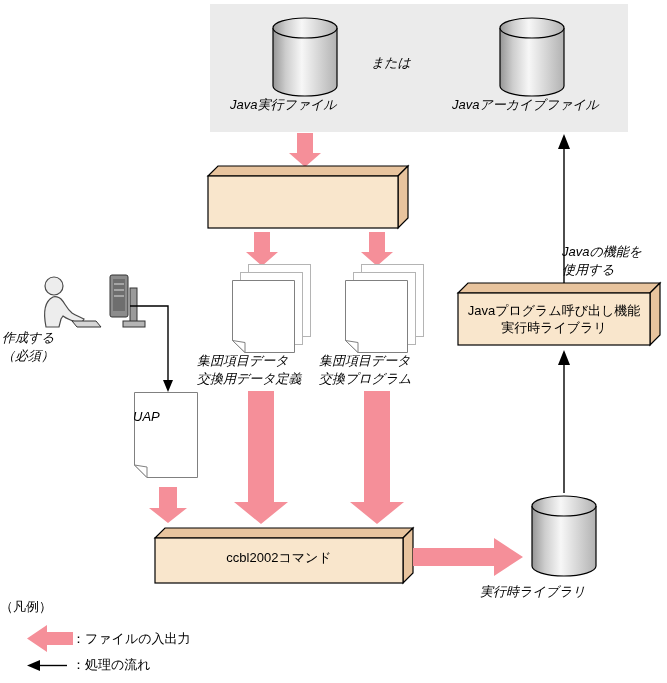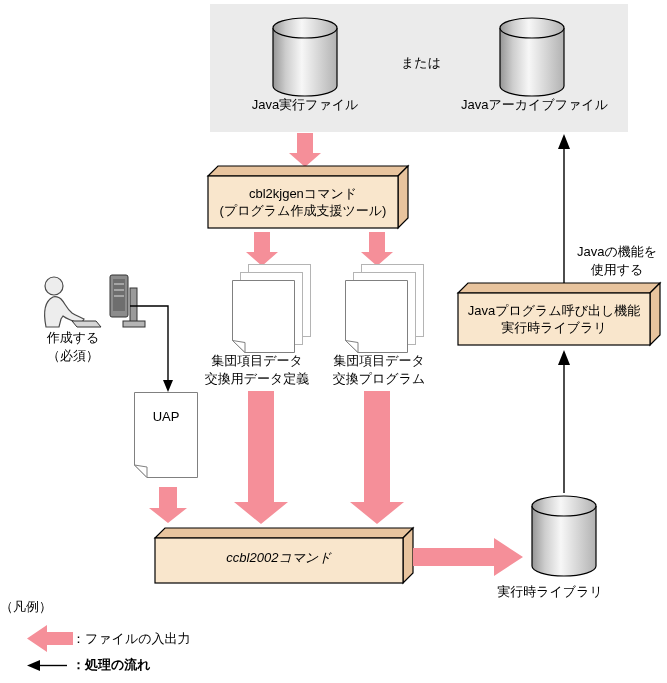--- a/index.html
+++ b/index.html
@@ -4,21 +4,21 @@
 <style>
   * { margin:0; padding:0; box-sizing:border-box; }
   html,body { background:#fff; }
   .canvas {
     position:relative; width:667px; height:683px; background:#fff;
     font-family:"Liberation Sans","DejaVu Sans",sans-serif;
     font-size:13px; color:#000; overflow:hidden;
   }
   .abs { position:absolute; }
   .lbl { position:absolute; white-space:nowrap; line-height:18px; }
-  .ctr { text-align:center; }
+  .ctr { text-align:left;font-style:italic; }
   .boxlbl {
     position:absolute; display:flex; flex-direction:column;
     justify-content:center; align-items:center; line-height:17px;
     white-space:nowrap; text-align:center;
   }
   svg { display:block; overflow:visible; }
   .panel { position:absolute; background:var(--panel_gray,#EBEBEB); }
   .pinkf { fill:var(--pink,#F58F99); }
   .face  { fill:var(--box_face,#F9E6CC); stroke:#000; stroke-width:1.2; }
   .side  { fill:var(--box_side,#E8C49E); stroke:#000; stroke-width:1.2; }
@@ -64,24 +64,20 @@
 
   <svg class="abs" style="left:289px;top:133px;" width="32" height="34">
     <path class="pinkf" d="M8,0 H24 V20 H32 L16,34 L0,20 H8 Z"></path>
   </svg>
 
   <svg class="abs" style="left:207px;top:165px;" width="202" height="64">
     <polygon class="side" points="1,11 11,1 201,1 191,11"></polygon>
     <polygon class="side" points="191,11 201,1 201,53 191,63"></polygon>
     <rect class="face" x="1" y="11" width="190" height="52"></rect>
   </svg>
-  <div class="boxlbl" style="left:208px;top:176px;width:190px;height:52px;">
-    <span>cbl2kjgenコマンド</span>
-    <span>(プログラム作成支援ツール)</span>
-  </div>
 
   <svg class="abs" style="left:246px;top:232px;" width="32" height="34">
     <path class="pinkf" d="M8,0 H24 V20 H32 L16,34 L0,20 H8 Z"></path>
   </svg>
   <svg class="abs" style="left:361px;top:232px;" width="32" height="34">
     <path class="pinkf" d="M8,0 H24 V20 H32 L16,34 L0,20 H8 Z"></path>
   </svg>
 
   <svg class="abs" style="left:231px;top:264px;" width="82" height="92">
     <rect class="pgb" x="17.5" y="0.5" width="62" height="72"></rect>
@@ -143,21 +139,21 @@
   </svg>
   <svg class="abs" style="left:350px;top:391px;" width="54" height="133">
     <path class="pinkf" d="M14,0 H40 V111 H54 L27,133 L0,111 H14 Z"></path>
   </svg>
 
   <svg class="abs" style="left:154px;top:528px;" width="260" height="57">
     <polygon class="side" points="1,10 11,0 259,0 249,10"></polygon>
     <polygon class="side" points="249,10 259,0 259,45 249,55"></polygon>
     <rect class="face" x="1" y="10" width="248" height="45"></rect>
   </svg>
-  <div class="boxlbl" style="left:155px;top:538px;width:248px;height:38px;font-style:italic;">ccbl2002コマンド</div>
+  <div class="boxlbl" style="left:155px;top:538px;width:248px;height:38px;">ccbl2002コマンド</div>
 
   <svg class="abs" style="left:413px;top:538px;" width="110" height="38">
     <path class="pinkf" d="M0,10 H81 V0 L110,19 L81,38 V28 H0 Z"></path>
   </svg>
 
   <svg class="abs" style="left:530px;top:494px;" width="68" height="84">
     <path class="cylo" d="M2,12 v60 a32,10 0 0 0 64,0 v-60" fill="url(#cylGrad)"></path>
     <ellipse class="cylo" cx="34" cy="12" rx="32" ry="10" fill="url(#cylGrad)"></ellipse>
   </svg>
   <div class="lbl ctr" style="left:480px;top:583px;width:140px;">実行時ライブラリ</div>
@@ -191,15 +187,15 @@
 
   <svg class="abs" style="left:27px;top:625px;" width="46" height="27">
     <path class="pinkf" d="M46,7 V20 H20 V27 L0,13.5 L20,0 V7 Z"></path>
   </svg>
   <div class="lbl" style="left:72px;top:630px;">：ファイルの入出力</div>
 
   <svg class="abs" style="left:27px;top:659px;" width="40" height="13">
     <polygon class="kfill" points="0,6.5 13,1 13,12"></polygon>
     <line class="kline" x1="12" y1="6.5" x2="40" y2="6.5"></line>
   </svg>
-  <div class="lbl" style="left:72px;top:656px;font-weight:bold;">：処理の流れ</div>
+  <div class="lbl" style="left:72px;top:656px;">：処理の流れ</div>
 
 </div>
 
 </body></html>

